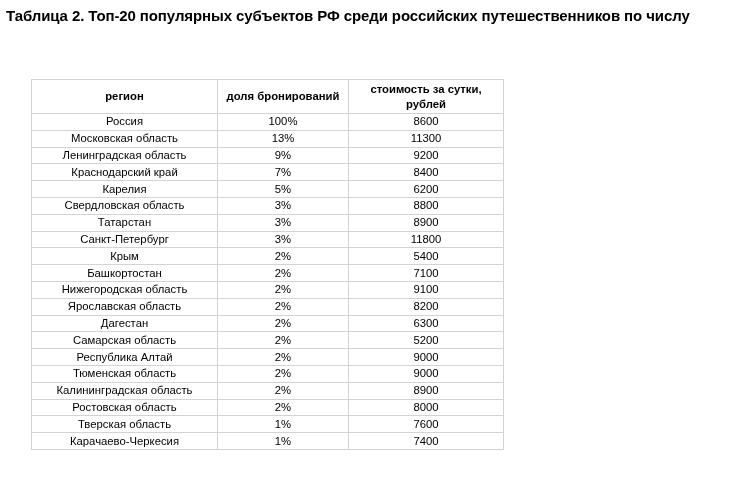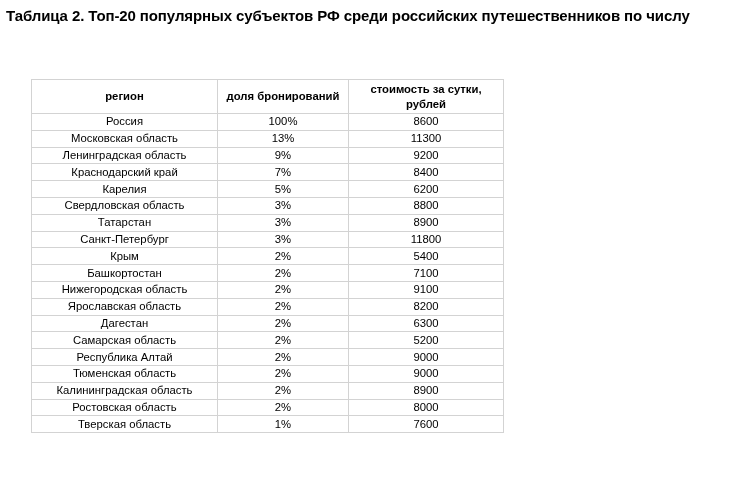--- a/index.html
+++ b/index.html
@@ -169,14 +169,19 @@
     <tr>
         <td>Ростовская область</td>
         <td>2%</td>
         <td>8000</td>
       </tr>
     <tr>
         <td>Тверская область</td>
         <td>1%</td>
         <td>7600</td>
       </tr>
+    <tr>
+        <td>Карачаево-Черкесия</td>
+        <td>1%</td>
+        <td>7400</td>
+      </tr>
   </tbody>
 </table>
 
 </body></html>

